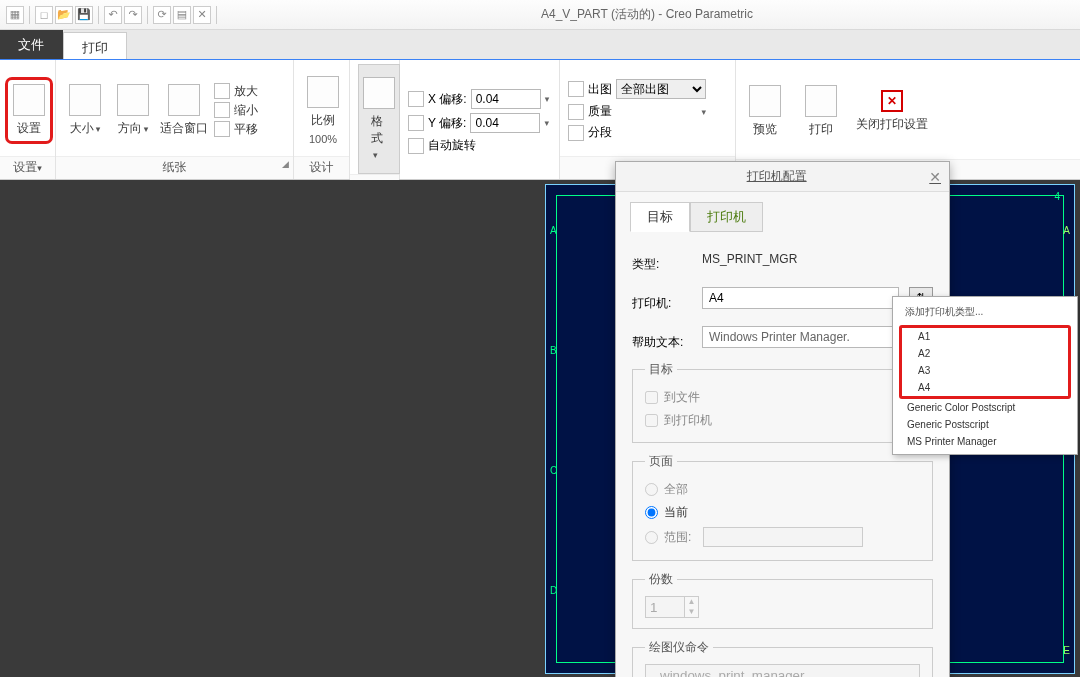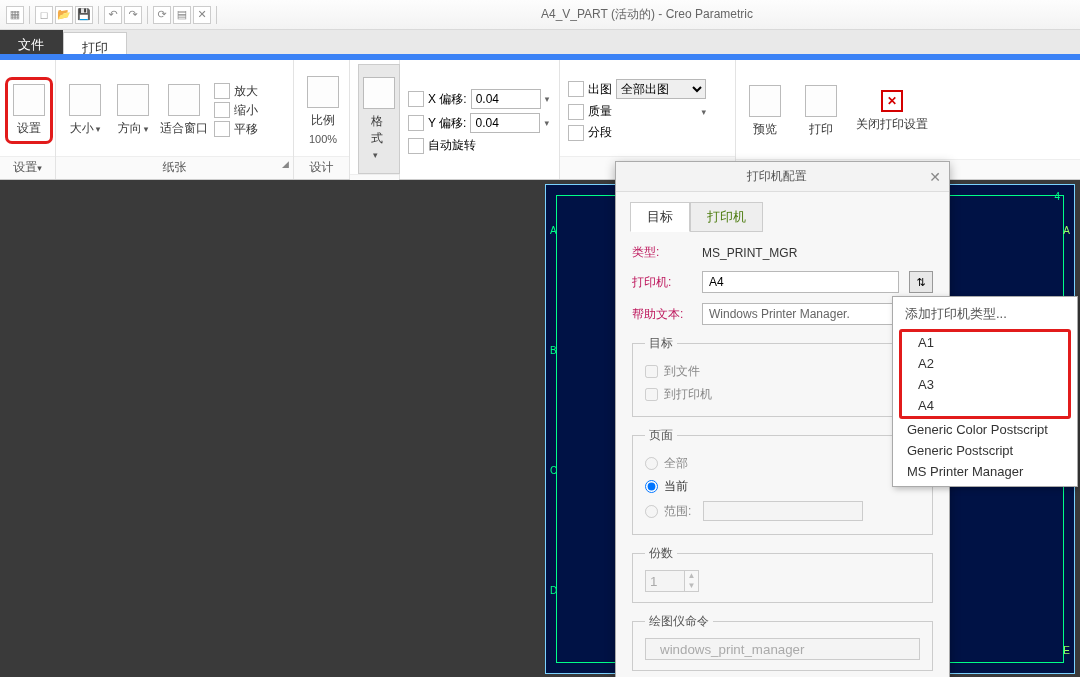--- a/index.html
+++ b/index.html
@@ -7,21 +7,21 @@
 
 
 .titlebar { height: 30px; background: linear-gradient(#fdfdfd,#f3f3f3); border-bottom: 1px solid #d9d9d9; display: flex; align-items: center; padding: 0 6px; font-size: 12px; color: #555; }
 .tb-left { display: flex; gap: 2px; align-items: center; }
 .tb-center { flex: 1; text-align: center; color: #666; }
 .tb-ico { width: 18px; height: 18px; border: 1px solid #ccc; background: #fff; display: inline-flex; align-items: center; justify-content: center; font-size: 11px; color: #888; }
 .tb-sep { width: 1px; height: 18px; background: #ccc; margin: 0 3px; }
 .sys-close { font-size: 13px; color: #999; }
 
 
-.tabs { background: #e9e9e9; height: 30px; display: flex; border-bottom: 6px solid #3b82f6; }
+.tabs { background: #e9e9e9; height: 30px; display: flex; border-bottom: 1px solid #3b82f6; }
 .tab { padding: 6px 18px 5px; font-size: 13px; color: #333; background: #e9e9e9; border-right: 1px solid transparent; cursor: pointer; }
 .tab.dark { background: #3b3b3b; color: #fff; }
 .tab.active { background: #fff; border-top: 1px solid #ccc; border-left: 1px solid #ccc; border-right: 1px solid #ccc; margin-top: 2px; }
 
 
 .ribbon { background: #fff; border-bottom: 1px solid #ccc; display: flex; height: 120px; }
 .group { border-right: 1px solid #e3e3e3; display: flex; flex-direction: column; }
 .group-body { flex: 1; display: flex; align-items: center; padding: 4px 8px 0 8px; gap: 6px; }
 .group-label { font-size: 12px; text-align: center; color: #555; padding: 2px 0 3px; border-top: 1px solid #eee; background: #fafafa; position: relative; }
 .group-label .dl { position: absolute; right: 4px; top: 2px; font-size: 9px; color: #888; }
@@ -44,40 +44,40 @@
 .close-print-ico { width:22px; height:22px; border:2px solid #d40000; color:#d40000; font-weight:bold; display:flex; align-items:center; justify-content:center; }
 
 
 .viewport { position: absolute; top: 180px; left: 0; right: 0; bottom: 0; background: #3a3a3a; }
 .drawing { position:absolute; top:4px; left:545px; width:530px; height:490px; background:#001245; border:1px solid #7ad2ff; }
 .drawing::before { content:""; position:absolute; inset:10px; border:1px solid #0f8; }
 .marker { position:absolute; color:#0f8; font-size:10px; }
 
 
 .dialog { position:absolute; top:161px; left:615px; width:335px; background:#f7f7f7; border:1px solid #aaa; box-shadow:0 3px 10px rgba(0,0,0,.3); font-size:12px; }
-.dlg-title { background:#f3f3f3; border-bottom:1px solid #ddd; padding:6px 8px; display:flex; align-items:center; color:#555; }
+.dlg-title { background:#f3f3f3; border-bottom:1px solid #ddd; padding:6px 8px; display:flex; align-items:center; color:#555;text-decoration:underline; }
 .dlg-title .x { margin-left:auto; color:#888; cursor:pointer; font-size:14px; }
 .dlg-tabs { display:flex; padding:10px 14px 0; gap:0; }
 .dlg-tab { padding:5px 16px; border:1px solid #ccc; background:#eee; color:#4d7c0f; cursor:pointer; font-size:13px; }
 .dlg-tab.active { background:#fff; border-bottom:1px solid #fff; color:#333; }
 .dlg-body { padding:12px 16px 16px; }
 .form-row { display:flex; align-items:center; gap:10px; margin-bottom:10px; }
-.form-row label { width:60px; color:#be185d; }
+.form-row label { width:60px; color:#000000;margin-top:12px; }
 .form-row input[type=text] { flex:1; height:22px; border:1px solid #b8b8b8; padding:0 6px; font-size:12px; }
 .form-row .tiny-btn { width:24px; height:22px; border:1px solid #999; background:#e8e8e8; display:flex; align-items:center; justify-content:center; cursor:pointer; }
 
 fieldset { border:1px solid #ccc; padding:8px 12px 10px; margin-bottom:10px; }
 legend { font-size:12px; color:#555; padding:0 4px; }
 .chk-row, .rad-row { display:flex; align-items:center; gap:6px; color:#888; padding:3px 0; }
 .rad-row.enabled { color:#333; }
 .rad-row input[type=text] { width:160px; height:20px; border:1px solid #ccc; margin-left:6px; }
 .spin { width:40px; height:22px; border:1px solid #ccc; padding:0 4px; color:#aaa; }
 
 
-.popup { position:absolute; top:296px; left:892px; width:186px; background:#fff; border:1px solid #aaa; box-shadow:2px 2px 6px rgba(0,0,0,.25); font-size:13px; padding:4px 0; }
+.popup { position:absolute; top:296px; left:892px; width:186px; background:#fff; border:1px solid #aaa; box-shadow:2px 2px 6px rgba(0,0,0,.25); font-size:10px; padding:4px 0; }
 .popup .head { padding:4px 12px 6px; color:#555; }
 .popup .item { padding:3px 14px; color:#333; cursor:pointer; }
 .popup .hl-box { border:3px solid #e21b1b; margin:0 6px; border-radius:3px; padding:0 2px; }
 </style>
 </head>
 <body>
 
 <div class="titlebar">
   <div class="tb-left">
     <span class="tb-ico">▦</span>

